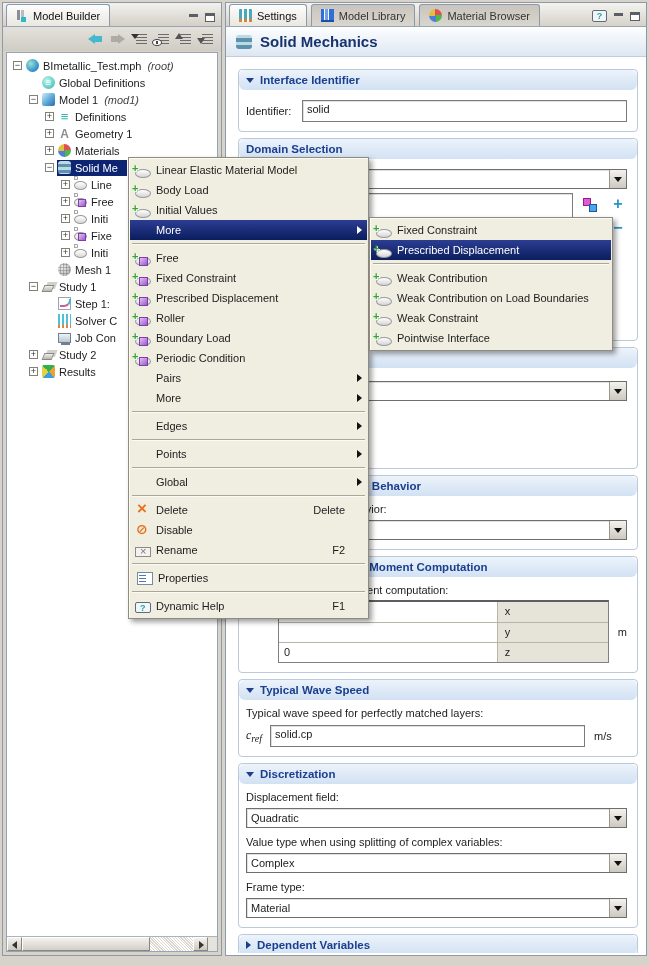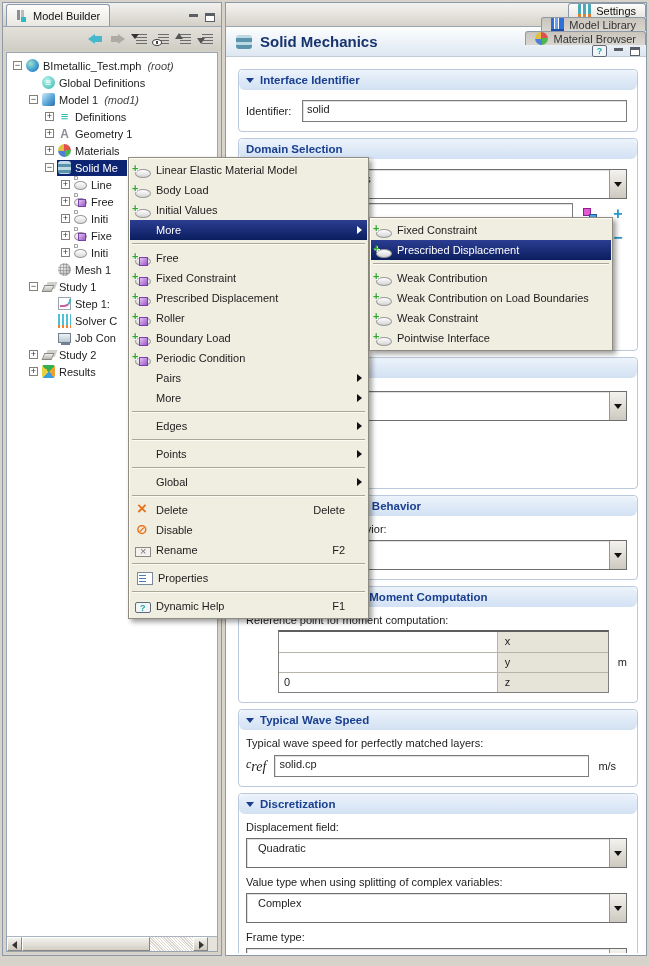--- a/index.html
+++ b/index.html
@@ -108,21 +108,21 @@
       border-top:4px solid transparent; border-bottom:4px solid transparent; border-right:5px solid #333; }
   .sb-right::after { content:""; position:absolute; left:5px; top:3px;
       border-top:4px solid transparent; border-bottom:4px solid transparent; border-left:5px solid #333; }
   .sb-thumb { width:128px; height:14px; background:linear-gradient(#f4f2ee,#d3cfc6); border:1px solid;
               border-color:#fff #8a867c #8a867c #fff; }
   .sb-track { flex:1; background:repeating-linear-gradient(45deg,#fff 0 1px,#dcd8cf 1px 2px); }
   .sb-corner { position:absolute; right:0; bottom:0; width:9px; height:15px; background:#e6e3dc; border-top:1px solid #aab4bf; }
 
   
   #right { left:225px; top:2px; width:422px; height:954px; background:#fff; }
-  #right .tabstrip { background:linear-gradient(#f4f3f0,#d6d2ca);flex-direction:column; }
+  #right .tabstrip { background:linear-gradient(#f4f3f0,#d6d2ca); }
   .tabicon { width:13px; height:13px; display:inline-block; position:relative; }
   .tabicon-settings { background:repeating-linear-gradient(90deg,#4aa8b8 0 3px,#f8f8f8 3px 5px); border-radius:1px; }
   .tabicon-settings::after { content:""; position:absolute; left:0; bottom:0; width:13px; height:3px;
       background:repeating-linear-gradient(90deg,#e08030 0 3px, transparent 3px 5px); }
   .tabicon-library { background:repeating-linear-gradient(90deg,#2f6fd8 0 3px,#fff 3px 4px,#6fa0e8 4px 7px,#fff 7px 8px,#2f6fd8 8px 11px);
       border-bottom:2px solid #1d4fa8; }
   .tabicon-material { border-radius:50%;
       background:conic-gradient(#e05050 0 25%, #4db84d 0 50%, #4d7fd8 0 75%, #e0c040 0); }
   .rheader { height:30px; display:flex; align-items:center; gap:8px; padding-left:10px;
              background:linear-gradient(#fdfefe,#dde7f2); border-bottom:1px solid #c2ccd6; }
@@ -137,22 +137,22 @@
             background:linear-gradient(#ecf3fb,#d2e1f3);border-radius:6px; }
   .sect-t { font-weight:bold; color:#1a3f8f; font-size:11.5px; }
   .tri { width:0; height:0; display:inline-block; }
   .tri.down { border-left:4px solid transparent; border-right:4px solid transparent; border-top:5px solid #1a3f8f; }
   .tri.right { border-top:4px solid transparent; border-bottom:4px solid transparent; border-left:5px solid #1a3f8f; }
   .sect-b { padding:7px 10px 9px 7px; }
   .flabel { display:inline-block; color:#1c1c1c; }
   .frow { display:flex; align-items:center; margin-top:3px; }
   .tfield { flex:1; height:22px; background:#fff; border:1px solid #7b7b7b; padding:2px 4px;
             box-shadow:inset 1px 1px 0 rgba(0,0,0,.12); white-space:nowrap; overflow:hidden; }
-  .dd { flex:1; height:30px; display:flex; border:1px solid #6e6e6e; background:#fff;
-        box-shadow:inset 1px 1px 0 rgba(0,0,0,.12);padding-left:7px; }
+  .dd { flex:1; height:20px; display:flex; border:1px solid #6e6e6e; background:#fff;
+        box-shadow:inset 1px 1px 0 rgba(0,0,0,.12); }
   .dd-t { flex:1; padding:3px 4px; white-space:nowrap; overflow:hidden; }
   .dd-b { width:17px; background:linear-gradient(#f4f2ee,#cdc9c0); border-left:1px solid #9a968c;
           display:flex; align-items:center; justify-content:center; }
   .dd-b::after { content:""; border-left:4px solid transparent; border-right:4px solid transparent;
                  border-top:5px solid #111; }
   .lbrow { display:flex; margin-top:4px; }
   .lb { width:332px; height:138px; background:#fff; border:1px solid #7b7b7b;
         box-shadow:inset 1px 1px 0 rgba(0,0,0,.12); }
   .lbtools { margin-left:9px; display:grid; grid-template-columns:18px 18px; gap:8px 9px; align-content:start; padding-top:4px; }
   .ti-plus, .ti-minus { color:#2596c8; font-weight:bold; font-size:16px; line-height:14px; text-align:center; }
@@ -168,21 +168,21 @@
       border-top:4px solid transparent; border-bottom:4px solid transparent; border-left:6px solid #3aa83a; }
 
   .mtable-wrap { display:flex; align-items:center; margin-top:4px; }
   .mtable { margin-left:32px; width:333px; border:1px solid #808080; border-top:2px solid #5e5e5e; }
   .mtr { display:flex; height:20px; border-top:1px solid #b8b4a8; }
   .mtr:first-child { border-top:none; }
   .mtd-v { flex:1; background:#fff; padding:3px 5px; border-right:1px solid #b8b4a8; }
   .mtd-a { width:110px; background:#e6e3d9; padding:3px 7px; }
   .unit { margin-left:9px; }
   .cref { font-style:italic; font-family:"Liberation Serif","DejaVu Serif",serif; font-size:12px; margin-right:8px; }
-  .cref sub { font-size:14px; }
+  .cref sub { font-size:10px; }
   .spacer58 { height:58px; }
 
   
   .menu { position:absolute; background:#f0ede1; border:1px solid #8e8b80;
           box-shadow:inset 1px 1px 0 #fdfbf2, 3px 3px 5px rgba(0,0,0,.38); padding:2px 1px; z-index:50; }
   #ctxmenu { left:128px; top:157px; width:241px; }
   #submenu { left:369px; top:217px; width:244px; z-index:60; }
   .mrow { display:flex; align-items:center; height:20px; padding:0 2px; position:relative; }
   .mrow.hl { background:linear-gradient(#2c3d92,#0a1e5e); color:#fff; }
   .micon { width:16px; height:13px; margin:0 5px 0 3px; position:relative; flex:0 0 16px; }

